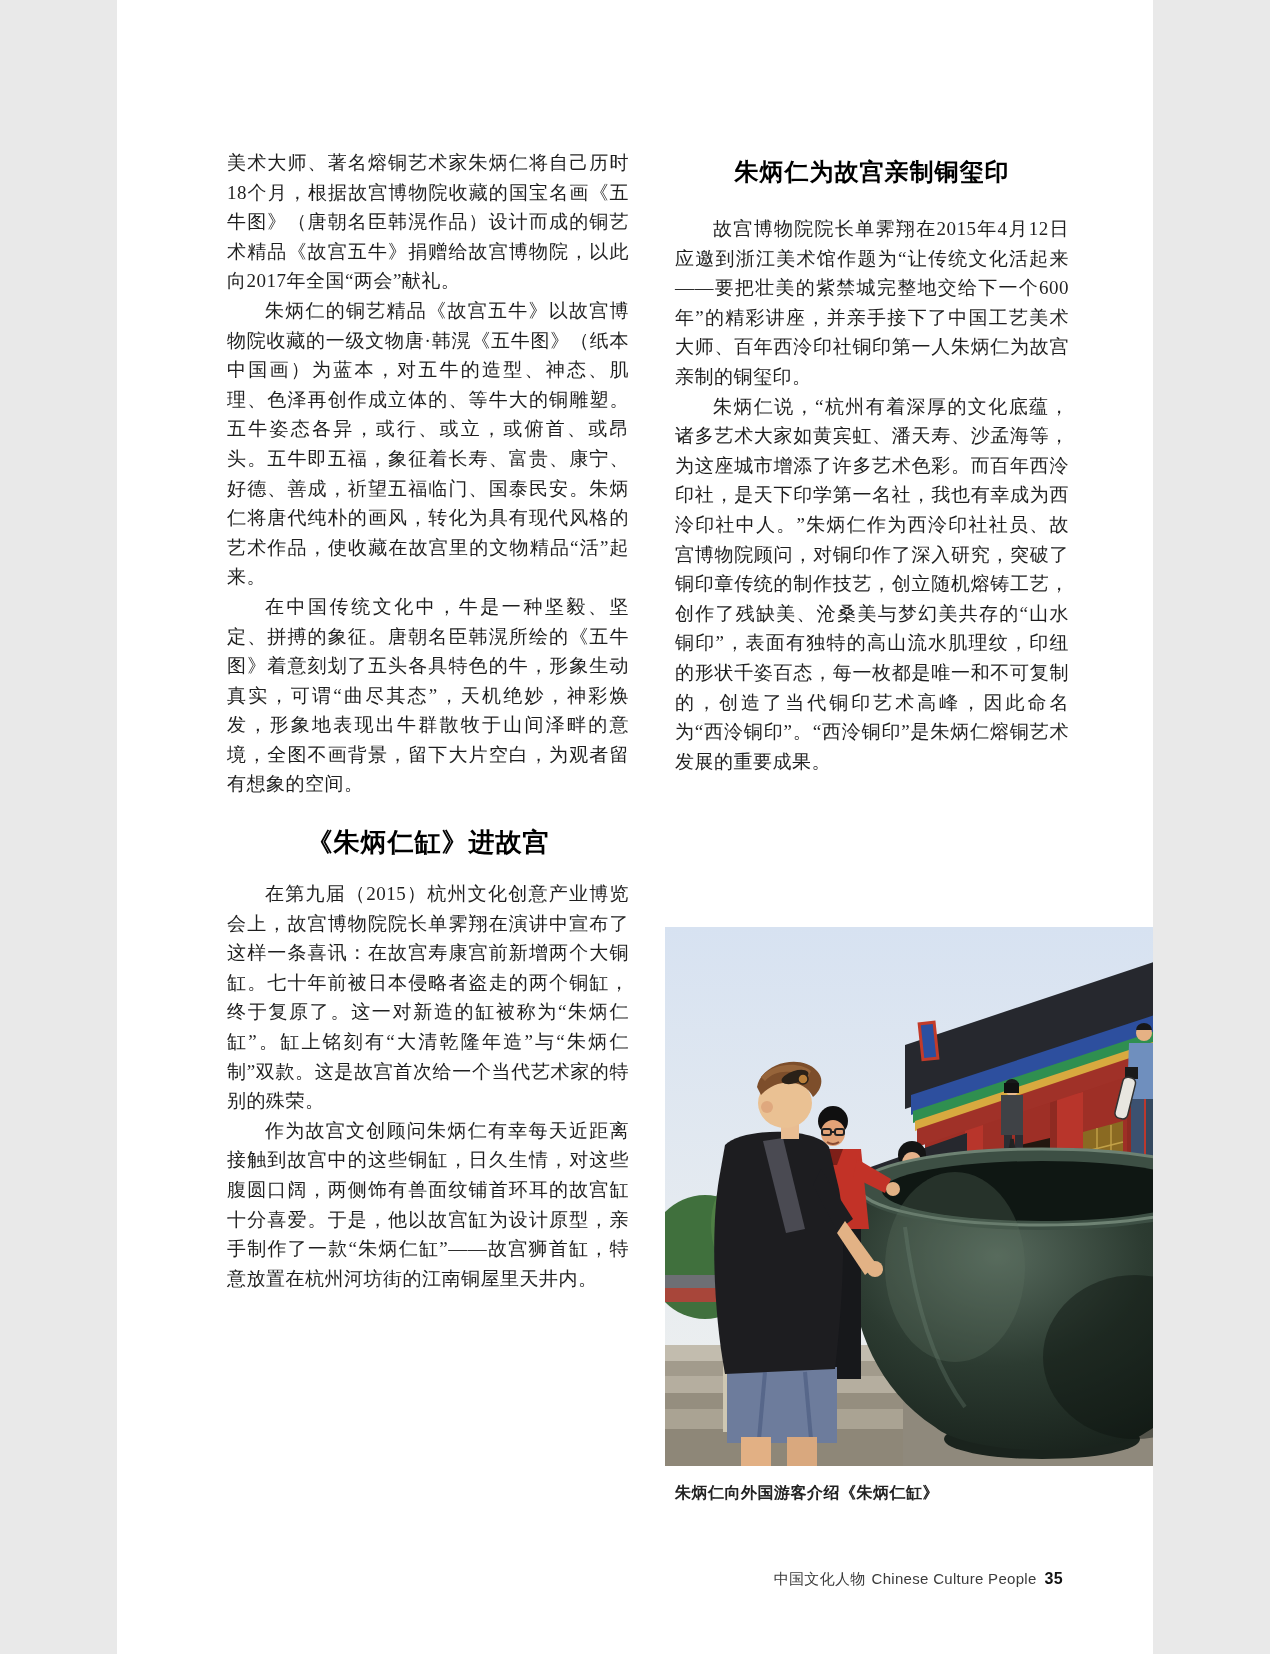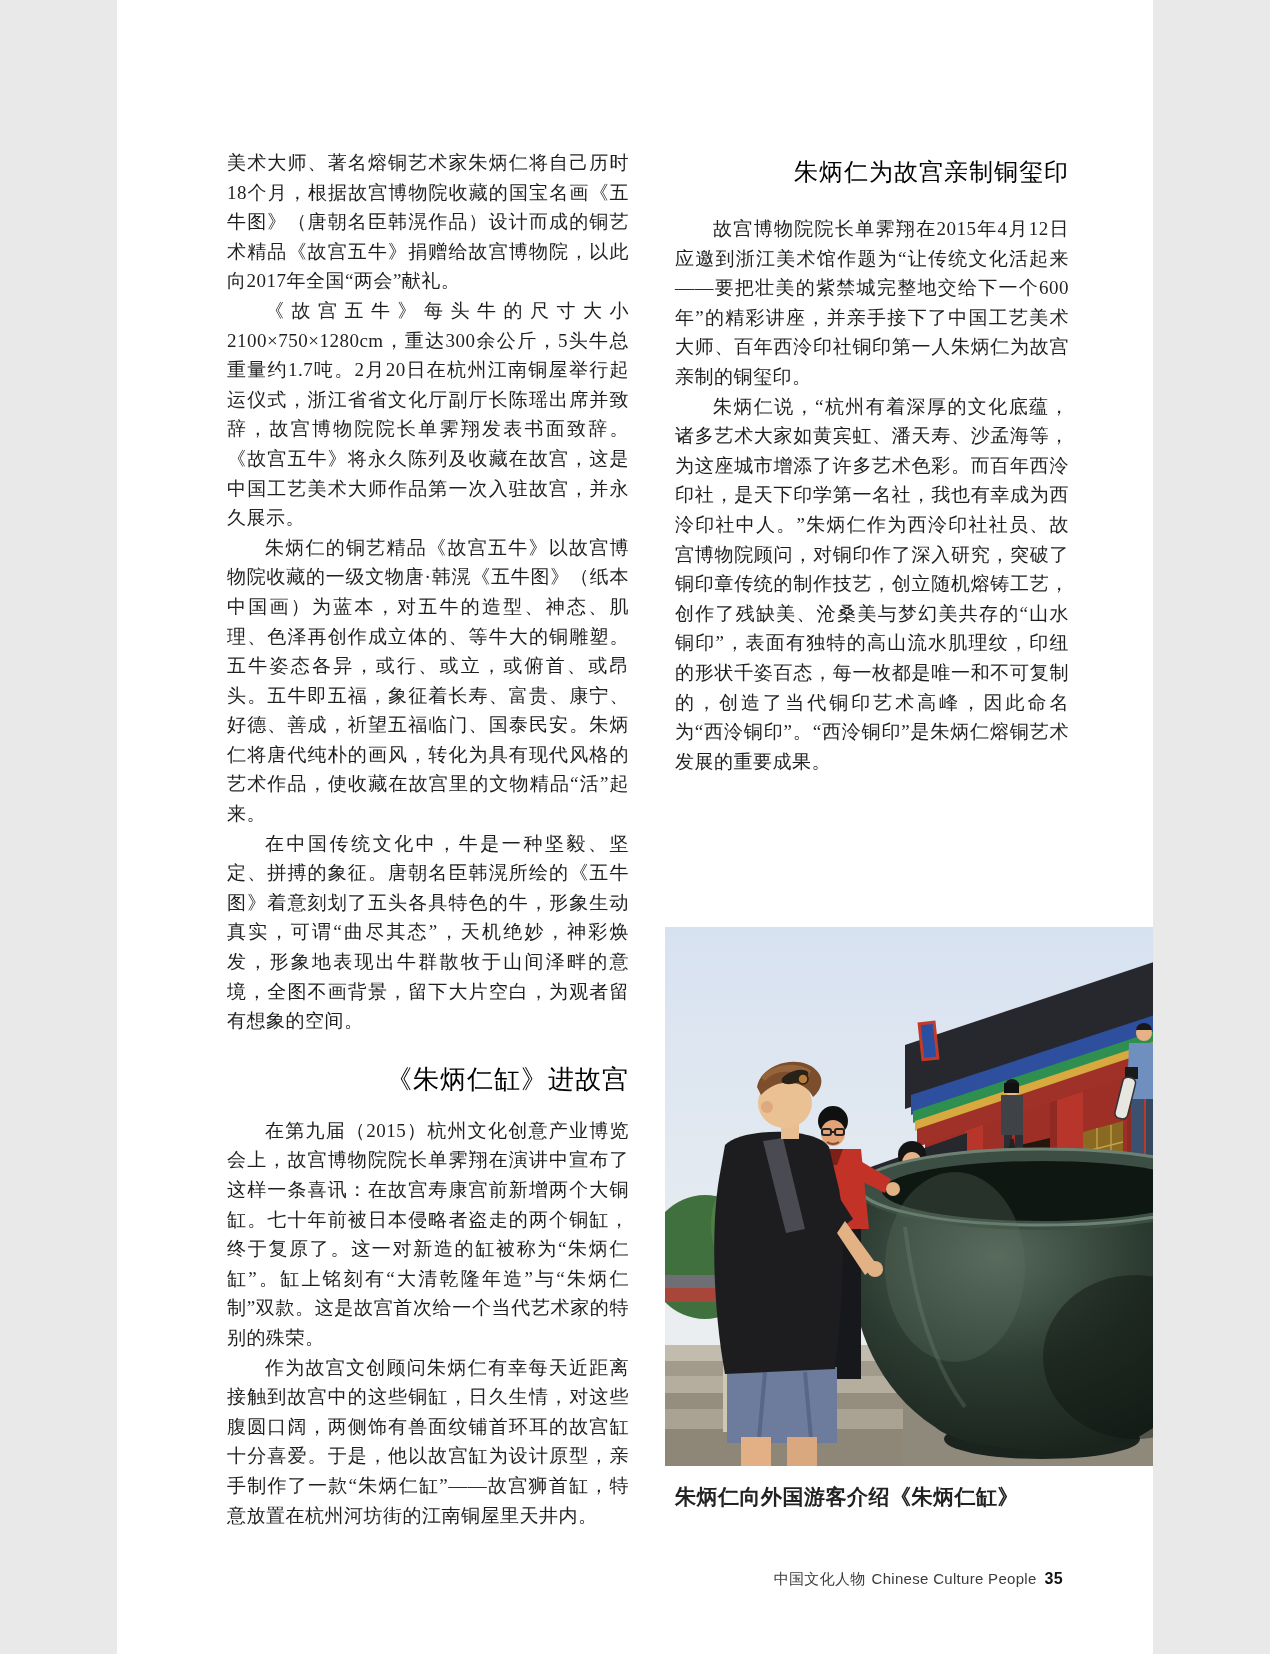--- a/index.html
+++ b/index.html
@@ -15,51 +15,50 @@
   }
   .col{position:absolute; text-align:justify;}
   .col p{
     font-size:19px; line-height:29.6px; letter-spacing:0.5px;
     text-indent:2em; text-align:justify;
   }
   .col p.no-indent{text-indent:0;}
   .col-left{left:110px; top:148px; width:402px;}
   .col-right{left:558px; top:156px; width:394px;}
   .section-heading{
-    font-family:"Liberation Sans", sans-serif; font-weight:normal; color:var(--heading);
+    font-family:"Liberation Sans", sans-serif; font-weight:bold; color:var(--heading);
     font-size:26px; line-height:34px; letter-spacing:1px;
-    margin:26px 0 20px 0; text-align:right;
+    margin:26px 0 20px 0; text-align:center;
   }
   .col-right .section-heading{font-size:24px; line-height:32px; margin:0 0 26px 0;}
   .photo{
     position:absolute; left:548px; top:927px; width:630px; height:539px;
     overflow:hidden; background:#dfe7f0;
   }
   .photo svg{display:block; width:100%; height:100%;}
   .caption{
     position:absolute; left:558px; top:1483px; width:500px;
     font-family:"Liberation Sans", sans-serif; font-weight:bold;
-    font-size:21px; color:var(--caption); letter-spacing:0.5px;
+    font-size:16px; color:var(--caption); letter-spacing:0.5px;
   }
   .footer{
     position:absolute; right:90px; top:1570px;
     font-family:"Liberation Sans", sans-serif; font-size:15px; color:var(--footer-text);
     letter-spacing:0.3px; text-align:right;
   }
   .footer .pagenum{font-weight:bold; font-size:16px; color:var(--footer-num); margin-left:8px;}
   .footer .mag-en{margin-left:6px;}
 </style>
 </head>
 <body>
 
 <div class="page">
 
   <div class="col col-left">
     <p class="no-indent">美术大师、著名熔铜艺术家朱炳仁将自己历时18个月，根据故宫博物院收藏的国宝名画《五牛图》（唐朝名臣韩滉作品）设计而成的铜艺术精品《故宫五牛》捐赠给故宫博物院，以此向2017年全国“两会”献礼。</p>
-    <p>《故宫五牛》每头牛的尺寸大小2100×750×1280cm，重达300余公斤，5头牛总重量约1.7吨。2月20日在杭州江南铜屋举行起运仪式，浙江省省文化厅副厅长陈瑶出席并致辞，故宫博物院院长单霁翔发表书面致辞。《故宫五牛》将永久陈列及收藏在故宫，这是中国工艺美术大师作品第一次入驻故宫，并永久展示。</p>
     <p>朱炳仁的铜艺精品《故宫五牛》以故宫博物院收藏的一级文物唐·韩滉《五牛图》（纸本中国画）为蓝本，对五牛的造型、神态、肌理、色泽再创作成立体的、等牛大的铜雕塑。五牛姿态各异，或行、或立，或俯首、或昂头。五牛即五福，象征着长寿、富贵、康宁、好德、善成，祈望五福临门、国泰民安。朱炳仁将唐代纯朴的画风，转化为具有现代风格的艺术作品，使收藏在故宫里的文物精品“活”起来。</p>
     <p>在中国传统文化中，牛是一种坚毅、坚定、拼搏的象征。唐朝名臣韩滉所绘的《五牛图》着意刻划了五头各具特色的牛，形象生动真实，可谓“曲尽其态”，天机绝妙，神彩焕发，形象地表现出牛群散牧于山间泽畔的意境，全图不画背景，留下大片空白，为观者留有想象的空间。</p>
     <h2 class="section-heading">《朱炳仁缸》进故宫</h2>
     <p>在第九届（2015）杭州文化创意产业博览会上，故宫博物院院长单霁翔在演讲中宣布了这样一条喜讯：在故宫寿康宫前新增两个大铜缸。七十年前被日本侵略者盗走的两个铜缸，终于复原了。这一对新造的缸被称为“朱炳仁缸”。缸上铭刻有“大清乾隆年造”与“朱炳仁制”双款。这是故宫首次给一个当代艺术家的特别的殊荣。</p>
     <p>作为故宫文创顾问朱炳仁有幸每天近距离接触到故宫中的这些铜缸，日久生情，对这些腹圆口阔，两侧饰有兽面纹铺首环耳的故宫缸十分喜爱。于是，他以故宫缸为设计原型，亲手制作了一款“朱炳仁缸”——故宫狮首缸，特意放置在杭州河坊街的江南铜屋里天井内。</p>
   </div>
 
   <div class="col col-right">
     <h2 class="section-heading">朱炳仁为故宫亲制铜玺印</h2>
     <p>故宫博物院院长单霁翔在2015年4月12日应邀到浙江美术馆作题为“让传统文化活起来——要把壮美的紫禁城完整地交给下一个600年”的精彩讲座，并亲手接下了中国工艺美术大师、百年西泠印社铜印第一人朱炳仁为故宫亲制的铜玺印。</p>

